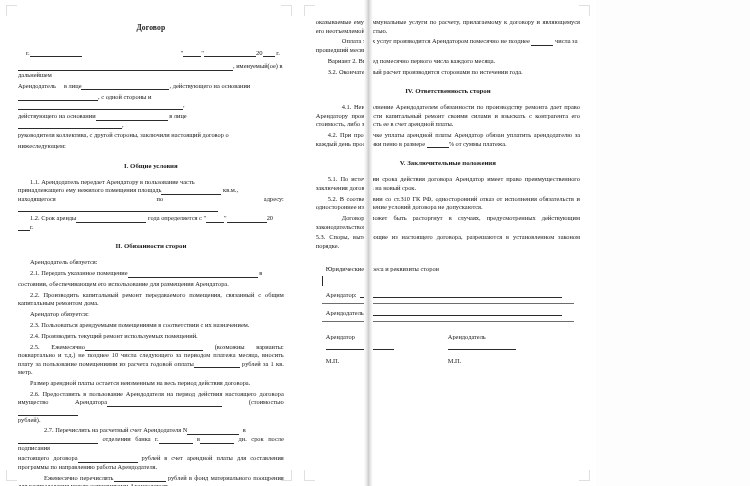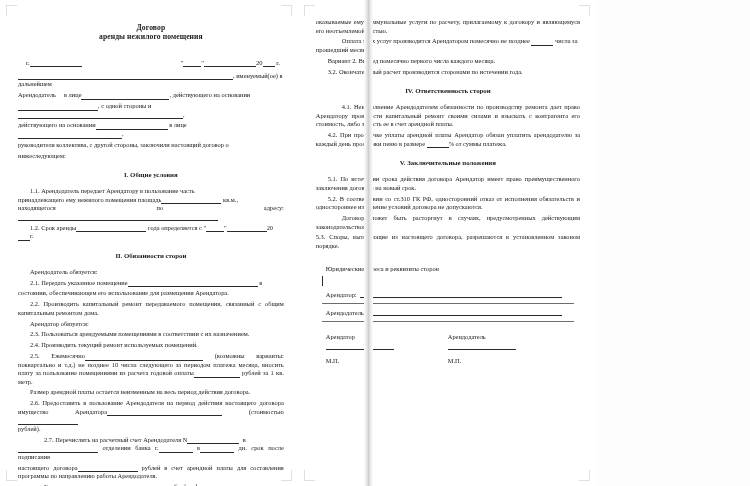--- a/index.html
+++ b/index.html
@@ -122,21 +122,20 @@
         <i class="h"></i>
         <i class="v"></i>
       </div>
     <div class="crop br">
         <i class="h"></i>
         <i class="v"></i>
       </div>
 
     <div class="doc-title">
       <span>Договор</span>
-      <span class="l2">аренды нежилого помещения</span>
     </div>
 
     <div class="meta-row">
       <span class="meta-city">
         <span>г.</span><span class="ul w52"></span>
       </span>
       <span class="meta-date">
         <span>"</span><span class="ul w18"></span><span>"</span><span class="ul w52"></span><span>20</span><span class="ul w12"></span>&nbsp;<span>г.</span>
       </span>
     </div>

